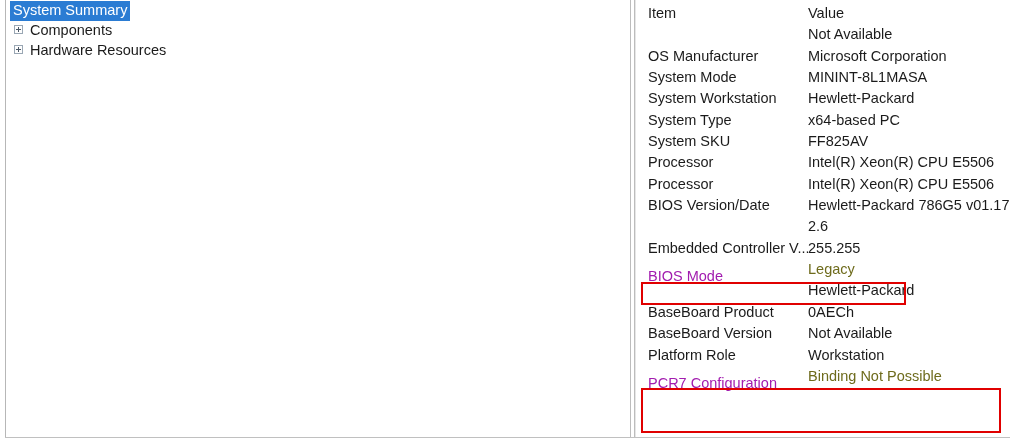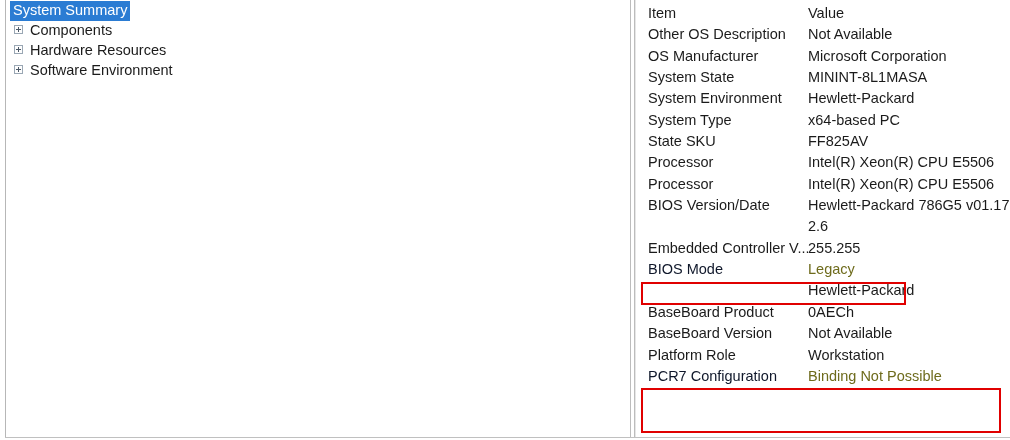--- a/index.html
+++ b/index.html
@@ -179,21 +179,22 @@
   }
   .lv-row.header .col-item,
   .lv-row.header .col-value {
     color: #1b1b1b;
   }
   .lv-row.flagged .col-value,
   .lv-row.flagged .col-item {
     color: #6e6b1c;
   }
   .lv-row.flagged .col-item {
-    color: #0f172a;
+    color: #a21caf;
+    margin-top: 7px;
   }
 
   
   .red-box {
     position: absolute;
     border: 2px solid #e00000;
     box-sizing: border-box;
     pointer-events: none;
     background: transparent;
   }
@@ -223,60 +224,55 @@
       <span class="tree-label">System Summary</span>
     </div>
     <div class="tree-node">
       <span class="expander"></span>
       <span class="tree-label">Components</span>
     </div>
     <div class="tree-node">
       <span class="expander"></span>
       <span class="tree-label">Hardware Resources</span>
     </div>
-    <div class="tree-node">
-      <span class="expander"></span>
-      <span class="tree-label">Software Environment</span>
-    </div>
   </div>
 
   <div class="splitter">
     <div class="bar1"></div>
     <div class="bar2"></div>
     <div class="bar3"></div>
   </div>
 
   <div class="list-pane">
     <div class="list-rows" id="list-rows">
       <div class="lv-row header">
         <span class="col-item">Item</span>
         <span class="col-value">Value</span>
       </div>
     <div class="lv-row">
-          <span class="col-item">Other OS Description</span>
           <span class="col-value">Not Available</span>
         </div>
         <div class="lv-row">
           <span class="col-item">OS Manufacturer</span>
           <span class="col-value">Microsoft Corporation</span>
         </div>
         <div class="lv-row">
-          <span class="col-item">System State</span>
+          <span class="col-item">System Mode</span>
           <span class="col-value">MININT-8L1MASA</span>
         </div>
         <div class="lv-row">
-          <span class="col-item">System Environment</span>
+          <span class="col-item">System Workstation</span>
           <span class="col-value">Hewlett-Packard</span>
         </div>
         <div class="lv-row">
           <span class="col-item">System Type</span>
           <span class="col-value">x64-based PC</span>
         </div>
         <div class="lv-row">
-          <span class="col-item">State SKU</span>
+          <span class="col-item">System SKU</span>
           <span class="col-value">FF825AV</span>
         </div>
         <div class="lv-row">
           <span class="col-item">Processor</span>
           <span class="col-value">Intel(R) Xeon(R) CPU          E5506</span>
         </div>
         <div class="lv-row">
           <span class="col-item">Processor</span>
           <span class="col-value">Intel(R) Xeon(R) CPU          E5506</span>
         </div>

